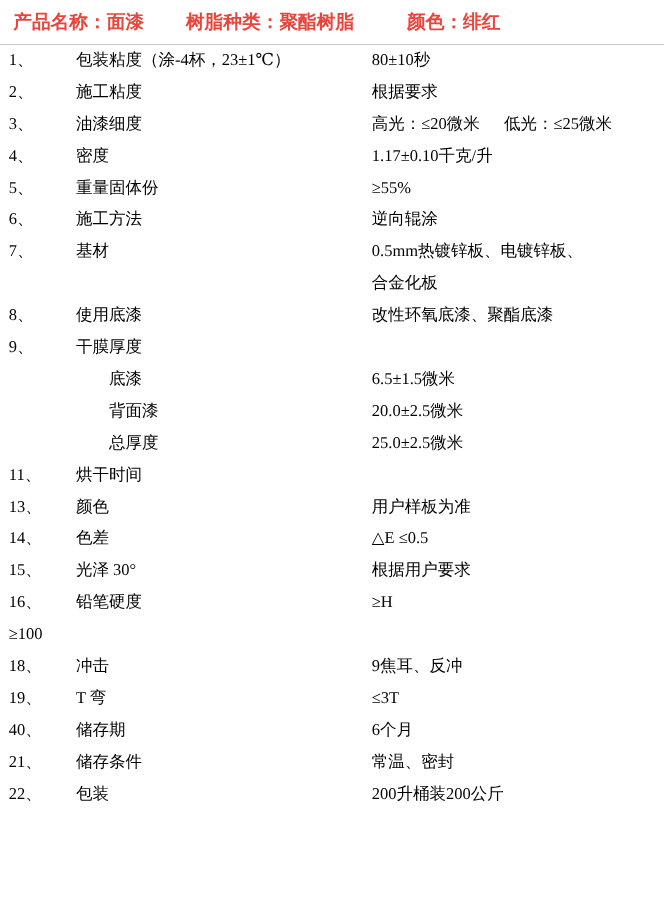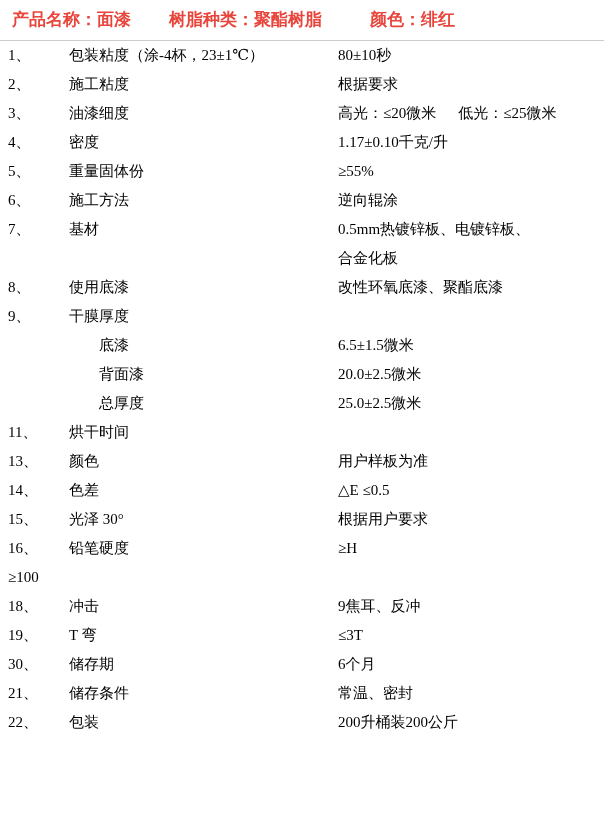--- a/index.html
+++ b/index.html
@@ -186,21 +186,21 @@
       </div>
       <div class="row">
         <div class="label"><span class="num">18、</span><span class="txt">冲击</span></div>
         <div class="value"><span>9焦耳、反冲</span></div>
       </div>
       <div class="row">
         <div class="label"><span class="num">19、</span><span class="txt">T 弯</span></div>
         <div class="value"><span>≤3T</span></div>
       </div>
       <div class="row">
-        <div class="label"><span class="num">30、</span><span class="txt">储存期</span></div>
+        <div class="label"><span class="num">40、</span><span class="txt">储存期</span></div>
         <div class="value"><span>6个月</span></div>
       </div>
       <div class="row">
         <div class="label"><span class="num">21、</span><span class="txt">储存条件</span></div>
         <div class="value"><span>常温、密封</span></div>
       </div>
       <div class="row">
         <div class="label"><span class="num">22、</span><span class="txt">包装</span></div>
         <div class="value"><span>200升桶装200公斤</span></div>
       </div>

